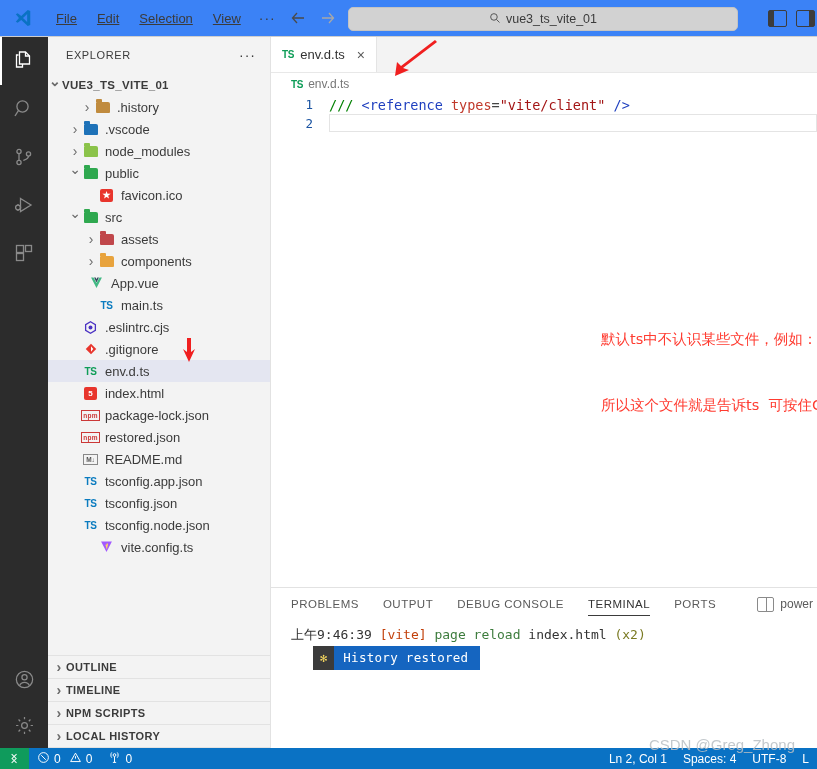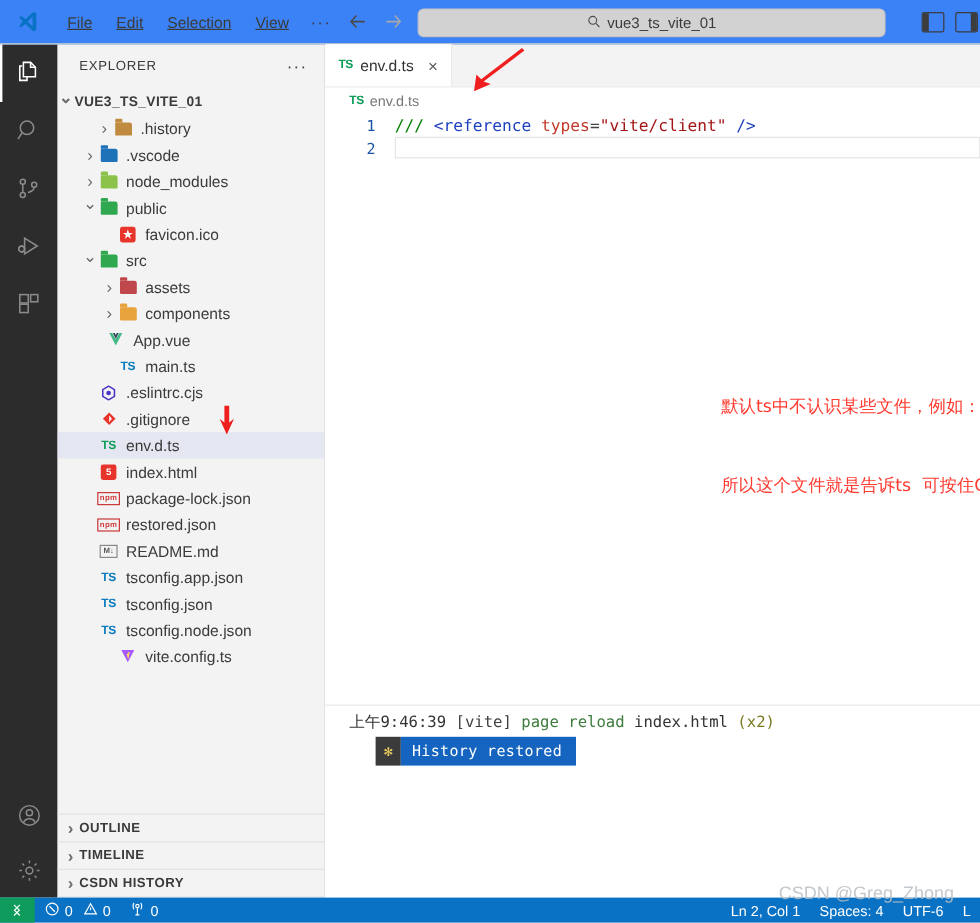--- a/index.html
+++ b/index.html
@@ -134,21 +134,21 @@
   .panel{height:160px;min-height:160px;border-top:1px solid #e2e2e2;background:#ffffff;display:flex;flex-direction:column;}
   .panel-tabs{height:32px;display:flex;align-items:center;padding-left:20px;gap:24px;position:relative;}
   .ptab{font-size:11.5px;letter-spacing:.5px;color:#5a5a5a;height:32px;display:flex;align-items:center;cursor:pointer;position:relative;}
   .ptab.active{color:#333;}
   .ptab.active:after{content:"";position:absolute;left:0;right:0;bottom:4px;height:1px;background:#3b3b3b;}
   .panel-right{position:absolute;right:0;top:0;height:32px;display:flex;align-items:center;gap:6px;padding-right:4px;}
   .splitico{width:15px;height:13px;border:1.5px solid #8a8a8a;border-radius:2px;position:relative;}
   .splitico:before{content:"";position:absolute;left:50%;top:0;bottom:0;width:1.5px;background:#8a8a8a;}
   .term{flex:1;padding:4px 0 0 20px;font-family:"DejaVu Sans Mono","Liberation Mono",monospace;font-size:13px;color:#333;line-height:22px;}
   .tline{white-space:pre;}
-  .t-blue{color:#404040;}
+  .t-blue{color:#c2410c;}
   .t-green{color:#3d7c3d;}
   .t-olive{color:#7a7a22;}
   .histbadge{display:inline-flex;align-items:stretch;margin-left:22px;}
   .histbadge .star{background:#3b3b3b;color:#f5d75f;padding:1px 7px;font-size:12px;display:flex;align-items:center;}
   .histbadge .txt{background:#1565c0;color:#fff;padding:1px 12px 1px 9px;font-size:12.5px;letter-spacing:.3px;}
   .promptdot{color:#9a9a9a;font-size:11px;}
   .cursorbox{display:inline-block;width:8px;height:14px;border:1.3px solid #333;vertical-align:-2px;}
 
   
   .statusbar{
@@ -448,21 +448,25 @@
         <div class="sb-sec">
           <span class="chev closed"></span>
           <span>OUTLINE</span>
         </div>
         <div class="sb-sec">
           <span class="chev closed"></span>
           <span>TIMELINE</span>
         </div>
         <div class="sb-sec">
           <span class="chev closed"></span>
-          <span>CSDN HISTORY</span>
+          <span>NPM SCRIPTS</span>
+        </div>
+        <div class="sb-sec">
+          <span class="chev closed"></span>
+          <span>LOCAL HISTORY</span>
         </div>
       </div>
     </div>
 
     <div class="main">
       <div class="tabsbar">
         <div class="tab">
           <span class="tsico green badge">TS</span>
           <span>env.d.ts</span>
           <span class="close">×</span>
@@ -486,20 +490,41 @@
         </div>
         <div class="curline" style="top:19px;"></div>
 
         <div class="annot">
           <div>默认ts中不认识某些文件，例如： jpg、js,,,</div>
           <div>所以这个文件就是告诉ts  可按住Ctrl 鼠标过去---&gt;</div>
         </div>
       </div>
 
       <div class="panel">
+        <div class="panel-tabs">
+          <div class="ptab">
+              <span>PROBLEMS</span>
+            </div>
+          <div class="ptab">
+              <span>OUTPUT</span>
+            </div>
+          <div class="ptab">
+              <span>DEBUG CONSOLE</span>
+            </div>
+          <div class="ptab active">
+              <span>TERMINAL</span>
+            </div>
+          <div class="ptab">
+              <span>PORTS</span>
+            </div>
+          <div class="panel-right">
+            <div class="splitico"></div>
+            <span style="font-size:12px;color:#5a5a5a;">power</span>
+          </div>
+        </div>
         <div class="term">
           <div class="tline"><span>上午9:46:39 </span><span class="t-blue">[vite]</span><span class="t-green"> page reload </span><span>index.html</span><span class="t-olive"> (x2)</span></div>
           <div>
             <span class="histbadge">
               <span class="star">✻</span>
               <span class="txt">History restored</span>
             </span>
           </div>
         </div>
       </div>
@@ -535,21 +560,21 @@
               <circle cx="8" cy="5" r="1.7"></circle>
               <path d="M4.6 1.8C3.2 3 3.2 7 4.6 8.2M11.4 1.8c1.4 1.2 1.4 5.2 0 6.4M8 6.8V14M6 14h4"></path>
             </svg>
         </span>
         <span>0</span>
       </div>
     </div>
     <div class="sb-right">
       <div class="sb-seg">Ln 2, Col 1</div>
       <div class="sb-seg">Spaces: 4</div>
-      <div class="sb-seg">UTF-6</div>
+      <div class="sb-seg">UTF-8</div>
       <div class="sb-seg">L</div>
     </div>
     <div class="watermark">CSDN @Greg_Zhong</div>
   </div>
 
   <div class="arrow-tab">
     <svg width="56" height="38" viewBox="0 0 56 38">
       <path d="M52 2 L18 28 L24 30 L10 36 L12 22 L16 26 L50 0 Z" fill="#f01f1f"></path>
     </svg>
   </div>

